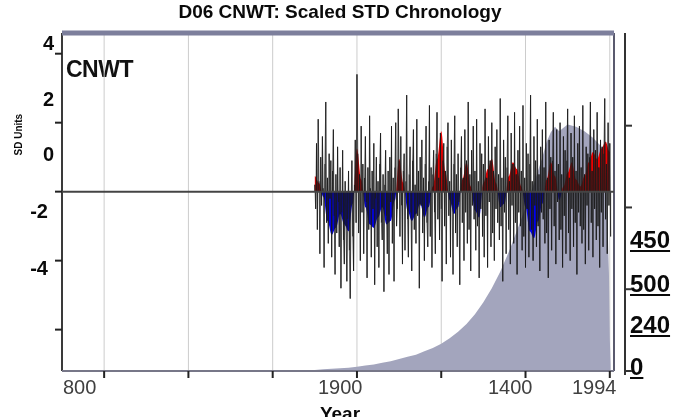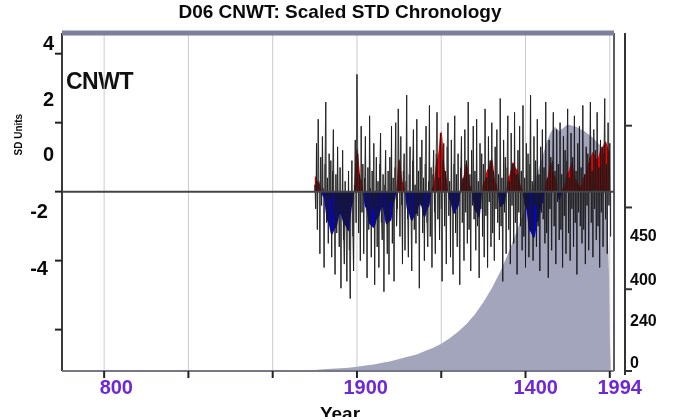--- a/index.html
+++ b/index.html
@@ -60,49 +60,49 @@
     font-family: "Liberation Sans", sans-serif;
     font-weight: bold;
     font-size: 20px;
     color: #0a0a0a;
     line-height: 1;
   }
 
   .xtick-label {
     position: absolute;
     width: 70px;
-    text-align: right;
-    font-family: "Liberation Sans", sans-serif;
-    font-weight: bold;
+    text-align: left;
+    font-family: "Liberation Sans", sans-serif;
+    font-weight: normal;
     font-size: 20px;
-    color: #6d28d9;
+    color: #404040;
     line-height: 1;
   }
 
   .rtick-label {
     position: absolute;
     left: 0;
     width: 46px;
     text-align: left;
     font-family: "Liberation Sans", sans-serif;
     font-weight: bold;
-    font-size: 16px;
+    font-size: 24px;
     color: #0a0a0a;
     line-height: 1;
+    text-decoration: underline;
   }
 
   .series-tag {
     position: absolute;
     font-family: "Liberation Sans", sans-serif;
     font-weight: bold;
     font-size: 23px;
     color: #111111;
     white-space: nowrap;
     letter-spacing: -0.5px;
-    margin-top: 12px;
   }
 
   .xaxis-title {
     position: absolute;
     left: 0;
     width: 680px;
     text-align: center;
     bottom: -9px;
     font-family: "Liberation Sans", sans-serif;
     font-weight: bold;
@@ -128,21 +128,21 @@
   <div class="ytick-label" style="left:20px; top:144px;">0</div>
   <div class="ytick-label" style="left:14px; top:201px;">-2</div>
   <div class="ytick-label" style="left:14px; top:258px;">-4</div>
 
   <div class="xtick-label" style="left:63px; top:377px;">800</div>
   <div class="xtick-label" style="left:318px; top:377px;">1900</div>
   <div class="xtick-label" style="left:488px; top:377px;">1400</div>
   <div class="xtick-label" style="left:572px; top:377px;">1994</div>
 
   <div class="rtick-label" style="left:630px; top:228px;">450</div>
-  <div class="rtick-label" style="left:630px; top:272px;">400</div>
+  <div class="rtick-label" style="left:630px; top:272px;">500</div>
   <div class="rtick-label" style="left:630px; top:313px;">240</div>
   <div class="rtick-label" style="left:630px; top:355px;">0</div>
 
   <div class="series-tag" style="left:66px; top:56px;">CNWT</div>
 
   <div class="xaxis-title">Year</div>
 
   <svg id="plot-svg" width="680" height="420" style="position:absolute; left:0; top:0;">
     <g id="gridlines">
         <line x1="104.13740458015268" x2="104.13740458015268" y1="33" y2="371" stroke="#cccccc" stroke-width="1"></line>

